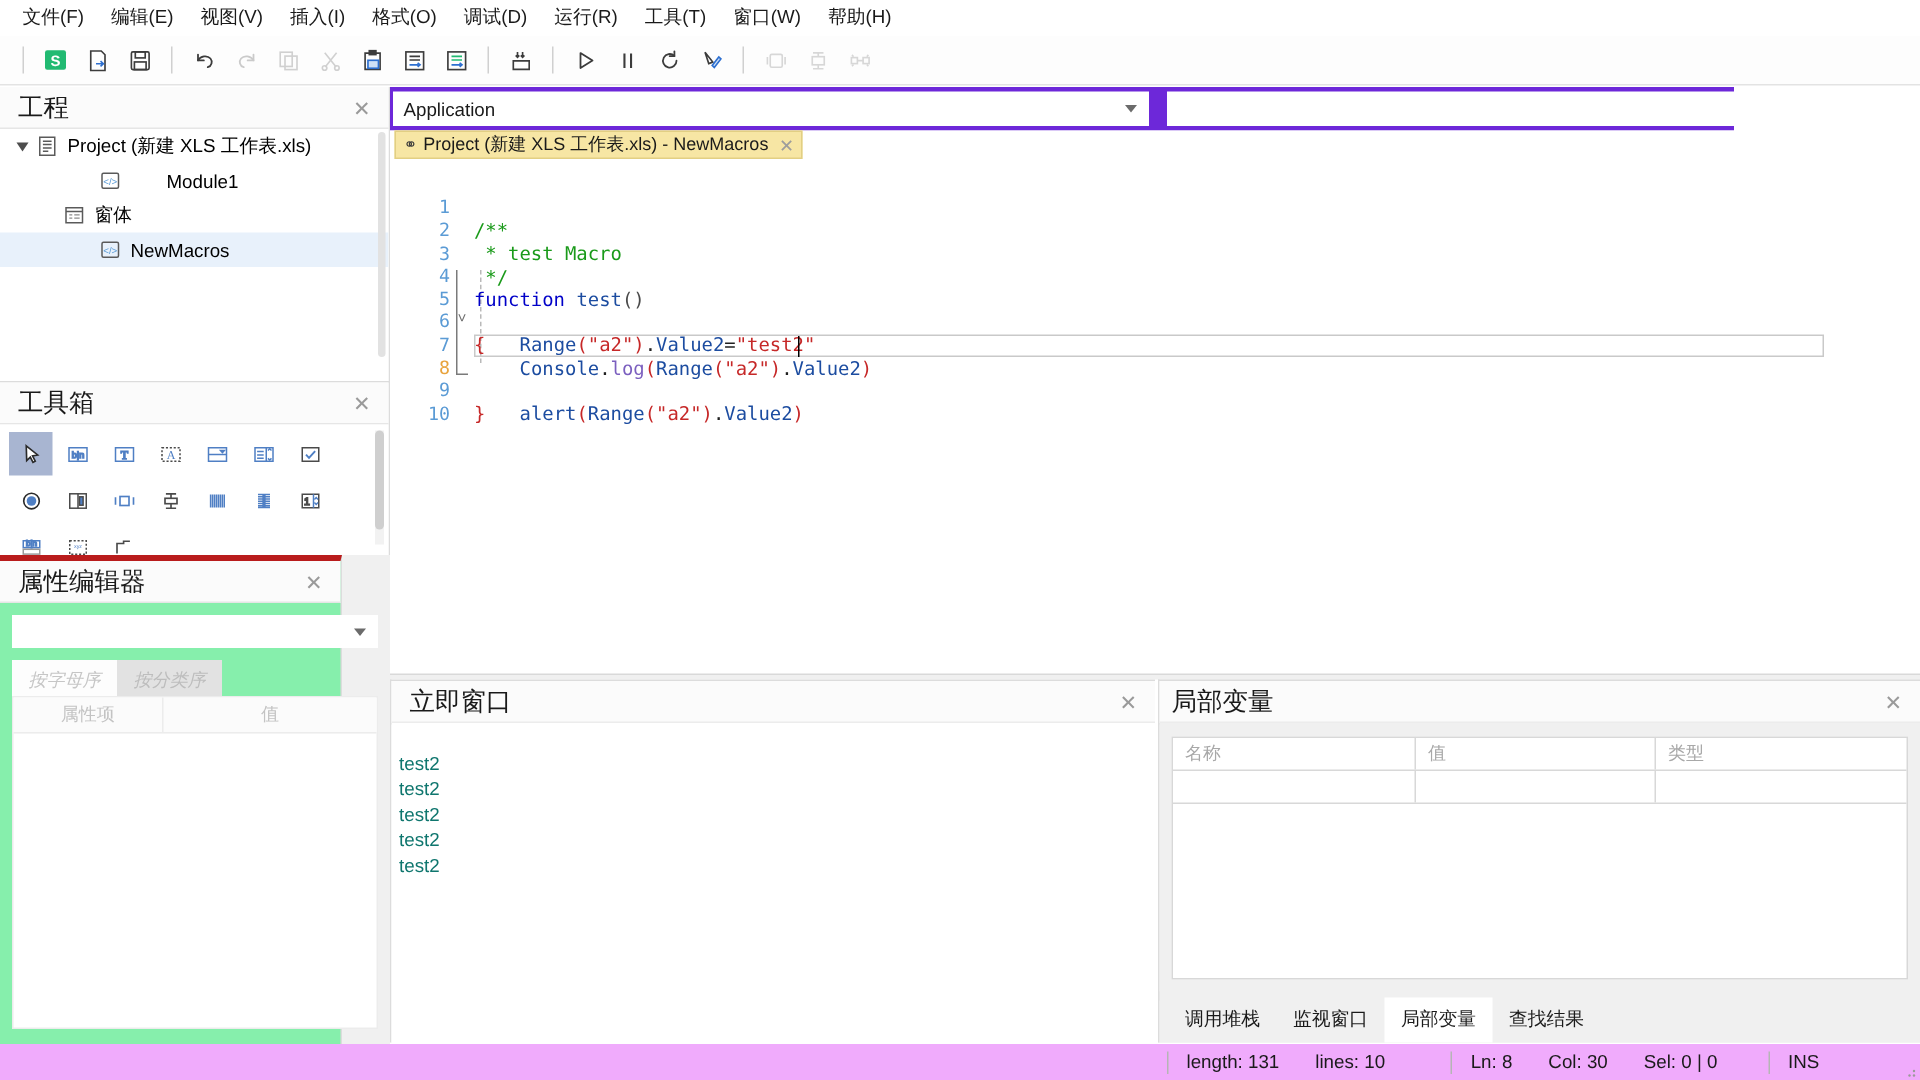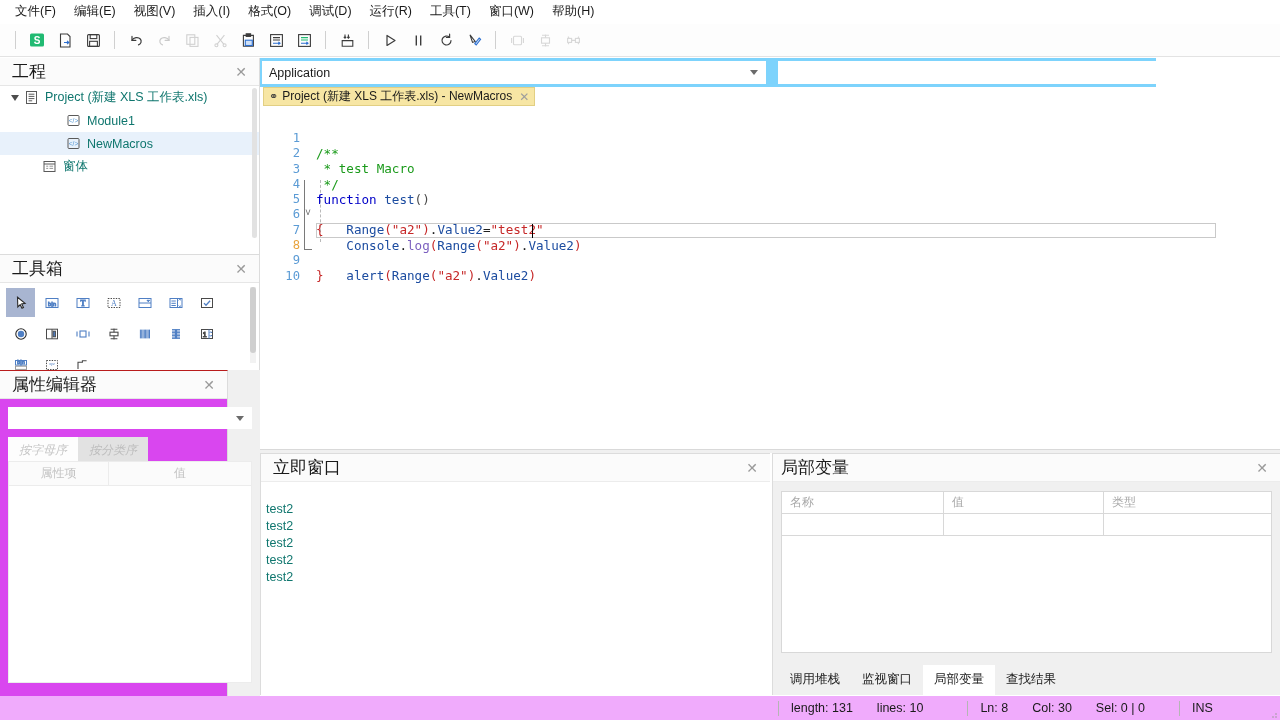--- a/index.html
+++ b/index.html
@@ -52,55 +52,55 @@
   .proj-panel { position:absolute; left:0; top:0; width:260px; height:196px; background:#fff; border-right:1px solid #dcdcdc; }
   .proj-body { position:absolute; left:0; top:28px; right:0; bottom:0; background:#fff; overflow:hidden; }
   .tree-row {
     display:flex; align-items:center; height:23px; padding-left:6px; font-size:12.5px; white-space:nowrap; cursor:default;
   }
   .tree-row.selected { background:#e8f1fb; }
   .tw { width:18px; display:flex; align-items:center; justify-content:center; color:#555; }
   .caret { width:0;height:0; }
   .caret.down { border-left:4.5px solid transparent; border-right:4.5px solid transparent; border-top:6px solid #4d4d4d; }
   .tree-ico { width:15px; height:15px; margin-right:6px; flex:0 0 auto; }
-  .tree-lbl { color:#0f766e; }
+  .tree-lbl { color:#000000; }
   .proj-scroll { position:absolute; right:1px; top:30px; width:7px; height:160px; }
   .proj-scroll i { display:block; width:5px; height:150px; background:#e2e2e2; border-radius:3px; margin-left:1px;}
 
   
   .tool-panel { position:absolute; left:0; top:196px; width:260px; height:116px; background:#fff; border-top:1px solid #dcdcdc; border-right:1px solid #dcdcdc;}
   .tool-body { position:absolute; left:0; top:28px; right:0; bottom:0; background:#fff; padding:4px 0 0 5px; }
   .tool-grid { display:flex; flex-wrap:wrap; width:240px; }
   .tool-cell {
     width:29px; height:29px; margin:1px; display:flex; align-items:center; justify-content:center; cursor:default;
   }
   .tool-cell.sel { background:#a8b5d1; }
   .tool-scroll { position:absolute; right:3px; top:32px; width:6px; height:76px; background:#f2f2f2; }
   .tool-scroll i { display:block; width:6px; height:66px; background:#cfcfcf; border-radius:3px; }
 
   
-  .prop-panel { position:absolute; left:0; top:312px; width:228px; height:350px; background:#d946ef; border-top:1px solid #b91c1c; border-right:1px solid #dcdcdc;}
+  .prop-panel { position:absolute; left:0; top:312px; width:228px; height:350px; background:#86efac; border-top:4px solid #b91c1c; border-right:1px solid #dcdcdc;}
   .prop-combo {
     position:absolute; left:8px; top:36px; width:244px; height:22px; background:#fff; border:1px solid #fff;
     display:flex; align-items:center; justify-content:flex-end; padding-right:7px;
   }
   .combo-arrow { width:0;height:0; border-left:4px solid transparent; border-right:4px solid transparent; border-top:5px solid #6b6b6b; }
   .prop-tabs { position:absolute; left:8px; top:66px; display:flex;font-style:italic; }
   .prop-tab { padding:5px 11px 6px; font-size:12px; color:#c2c2c2; background:#fafafa; cursor:default; }
   .prop-tab.active { background:#fdfdfd; color:#c6c6c6; }
   .prop-tab.alt { background:#e2e2e2; color:#bdbdbd; }
   .prop-table { position:absolute; left:8px; top:90px; width:244px; height:222px; background:#fff; border:1px solid #ececec; }
   .prop-th { display:flex; height:24px; background:#fbfbfb; border-bottom:1px solid #ececec; }
   .prop-th div { font-size:12px; color:#c3c3c3; display:flex; align-items:center; justify-content:center; }
   .prop-th .c1 { width:100px; border-right:1px solid #ececec; }
   .prop-th .c2 { flex:1; }
 
   
   .editor-wrap { position:absolute; left:260px; top:58px; width:1020px; height:395px; background:#ffffff; }
-  .dd-row { position:absolute; left:0; top:0; width:896px; height:29px; background:#7dd3fc; }
+  .dd-row { position:absolute; left:0; top:0; width:896px; height:29px; background:#6d28d9; }
   .dd {
     position:absolute; top:3px; height:23px; background:#fff; display:flex; align-items:center;
     padding:0 8px 0 7px; font-size:12.5px; color:#1a1a1a;
   }
   .dd1 { left:2px; width:504px; }
   .dd2 { left:518px; width:760px; }
   .dd .ar { position:absolute; right:8px; width:0;height:0; border-left:4px solid transparent; border-right:4px solid transparent; border-top:5px solid #6b6b6b; }
 
   .tabstrip { position:absolute; left:0; top:29px; width:1020px; height:19px; background:#ffffff; }
   .ed-tab {
@@ -319,49 +319,49 @@
           <span class="tree-ico">
             <svg width="15" height="15" viewBox="0 0 15 15" fill="none" stroke="#5a5a5a" stroke-width="1">
                 <rect x="2.5" y="1.5" width="10" height="12"></rect>
                 <path d="M4.6 4.2h5.8M4.6 6.4h5.8M4.6 8.6h5.8M4.6 10.8h3.6"></path>
               </svg>
           </span>
           <span class="tree-lbl">Project (新建 XLS 工作表.xls)</span>
         </div>
 
 
-        <div class="tree-row" style="padding-left:66px;">
+        <div class="tree-row" style="padding-left:66px;gap:24px;">
           <span class="tree-ico">
             <svg width="15" height="15" viewBox="0 0 15 15" fill="none">
                 <rect x="2" y="2.5" width="11" height="10" rx="1" stroke="#5a5a5a" stroke-width="1"></rect>
                 <text x="7.5" y="10" font-size="6.5" fill="#5b9bd5" font-family="Liberation Sans, sans-serif" text-anchor="middle">&lt;/&gt;</text>
               </svg>
           </span>
           <span class="tree-lbl">Module1</span>
-        </div>
-
-        <div class="tree-row selected" style="padding-left:66px;">
-          <span class="tree-ico">
-            <svg width="15" height="15" viewBox="0 0 15 15" fill="none">
-                <rect x="2" y="2.5" width="11" height="10" rx="1" stroke="#5a5a5a" stroke-width="1"></rect>
-                <text x="7.5" y="10" font-size="6.5" fill="#5b9bd5" font-family="Liberation Sans, sans-serif" text-anchor="middle">&lt;/&gt;</text>
-              </svg>
-          </span>
-          <span class="tree-lbl">NewMacros</span>
         </div>
 
         <div class="tree-row" style="padding-left:42px;">
           <span class="tree-ico">
             <svg width="15" height="15" viewBox="0 0 15 15" fill="none" stroke="#5a5a5a" stroke-width="1">
                 <rect x="2" y="2.5" width="11" height="10"></rect>
                 <path d="M2 5h11"></path>
                 <path d="M4.2 7.2h2M4.2 9.4h2M7.5 7.2h3.6M7.5 9.4h3.6" stroke="#8a8a8a" stroke-width=".9"></path>
               </svg>
           </span>
           <span class="tree-lbl">窗体</span>
+        </div>
+
+        <div class="tree-row selected" style="padding-left:66px;">
+          <span class="tree-ico">
+            <svg width="15" height="15" viewBox="0 0 15 15" fill="none">
+                <rect x="2" y="2.5" width="11" height="10" rx="1" stroke="#5a5a5a" stroke-width="1"></rect>
+                <text x="7.5" y="10" font-size="6.5" fill="#5b9bd5" font-family="Liberation Sans, sans-serif" text-anchor="middle">&lt;/&gt;</text>
+              </svg>
+          </span>
+          <span class="tree-lbl">NewMacros</span>
         </div>
 
       </div>
       <div class="proj-scroll">
           <i></i>
         </div>
     </div>
 
     <div class="tool-panel">
       <div class="panel-head">

